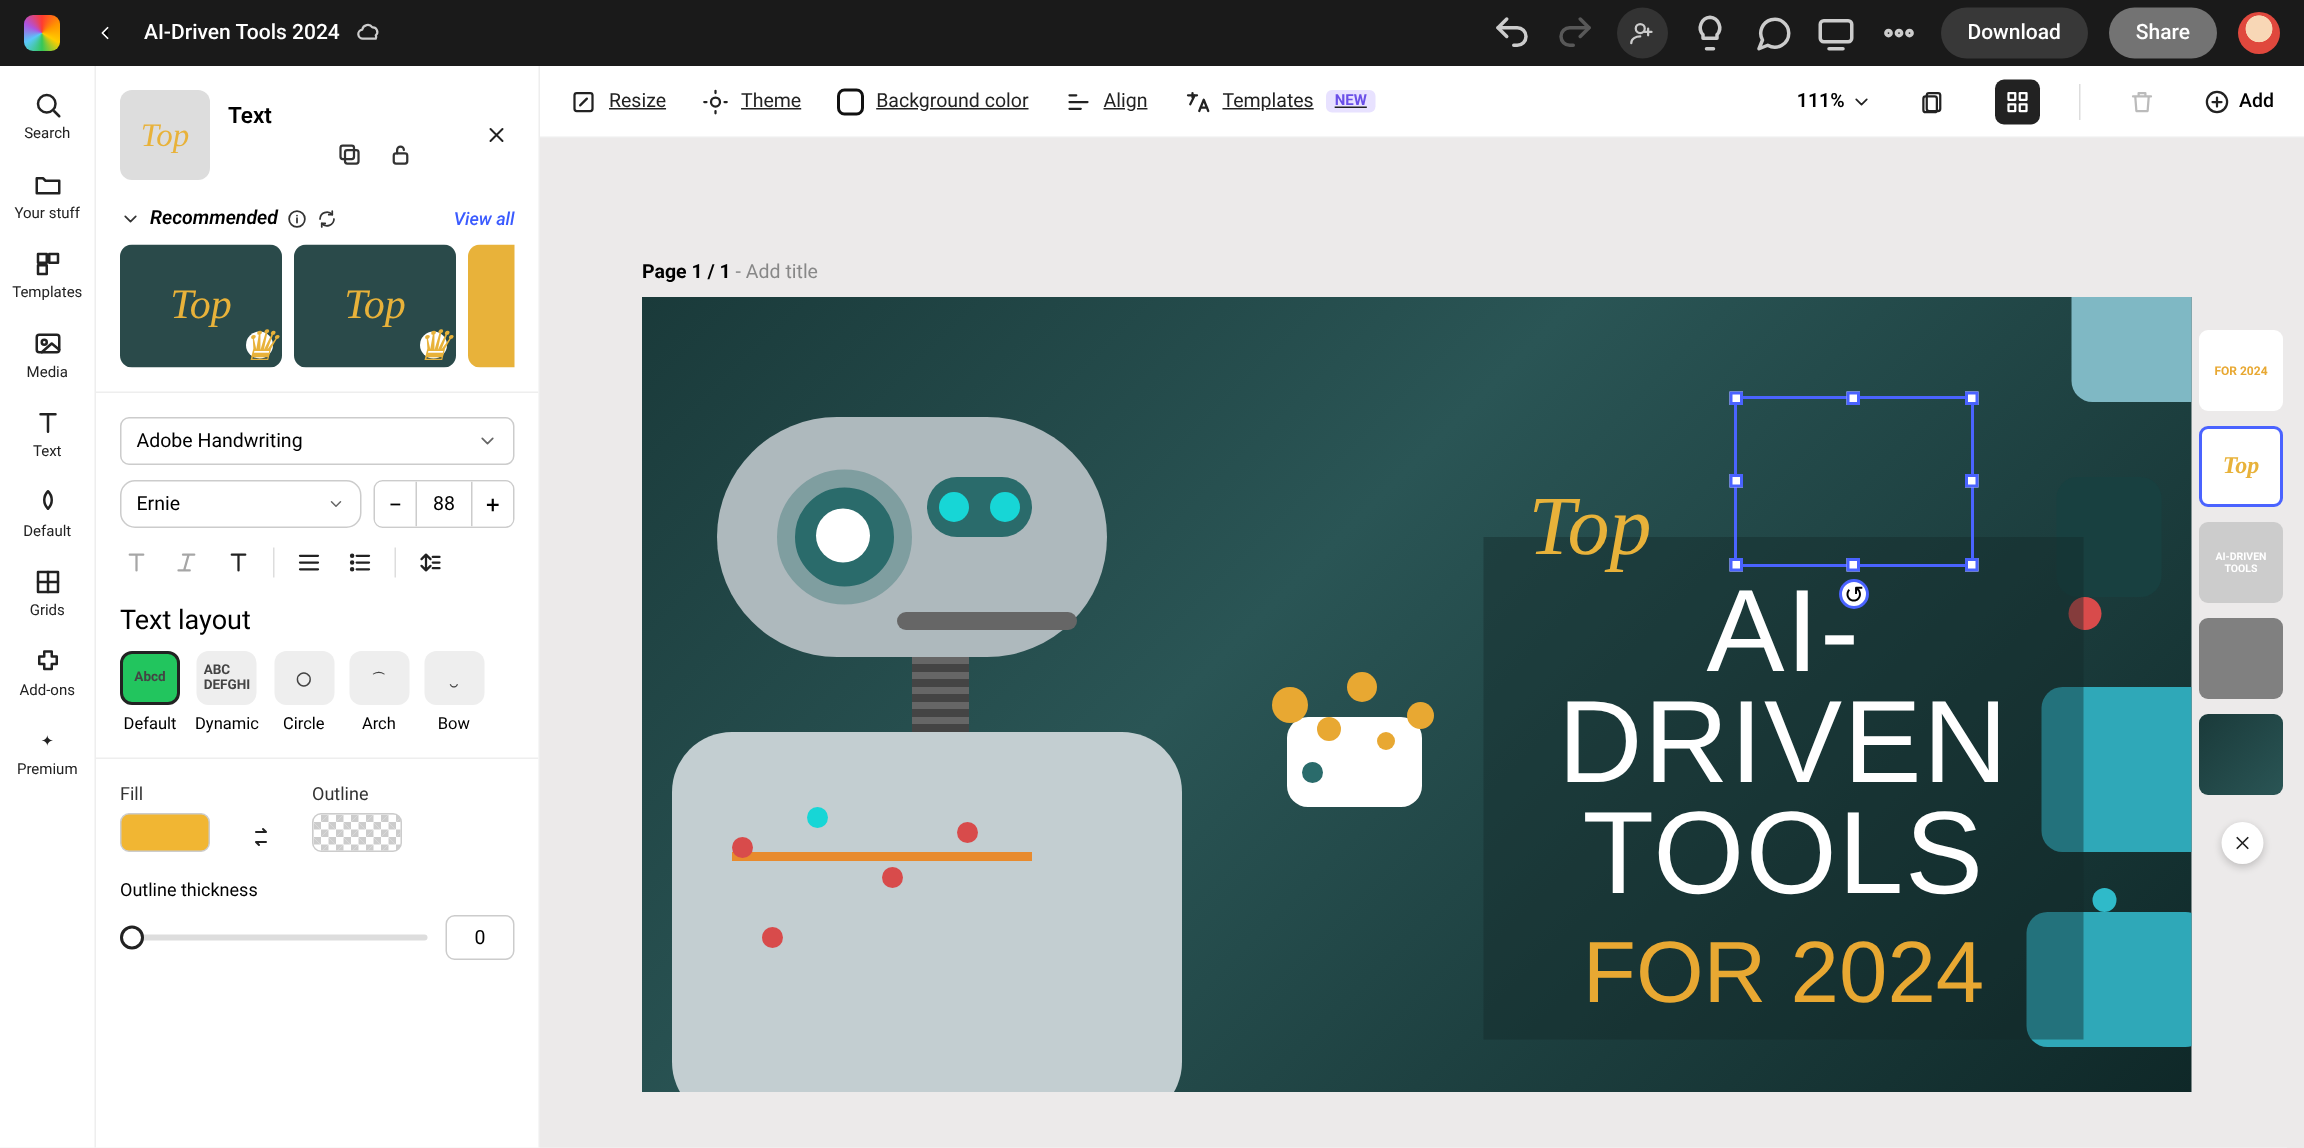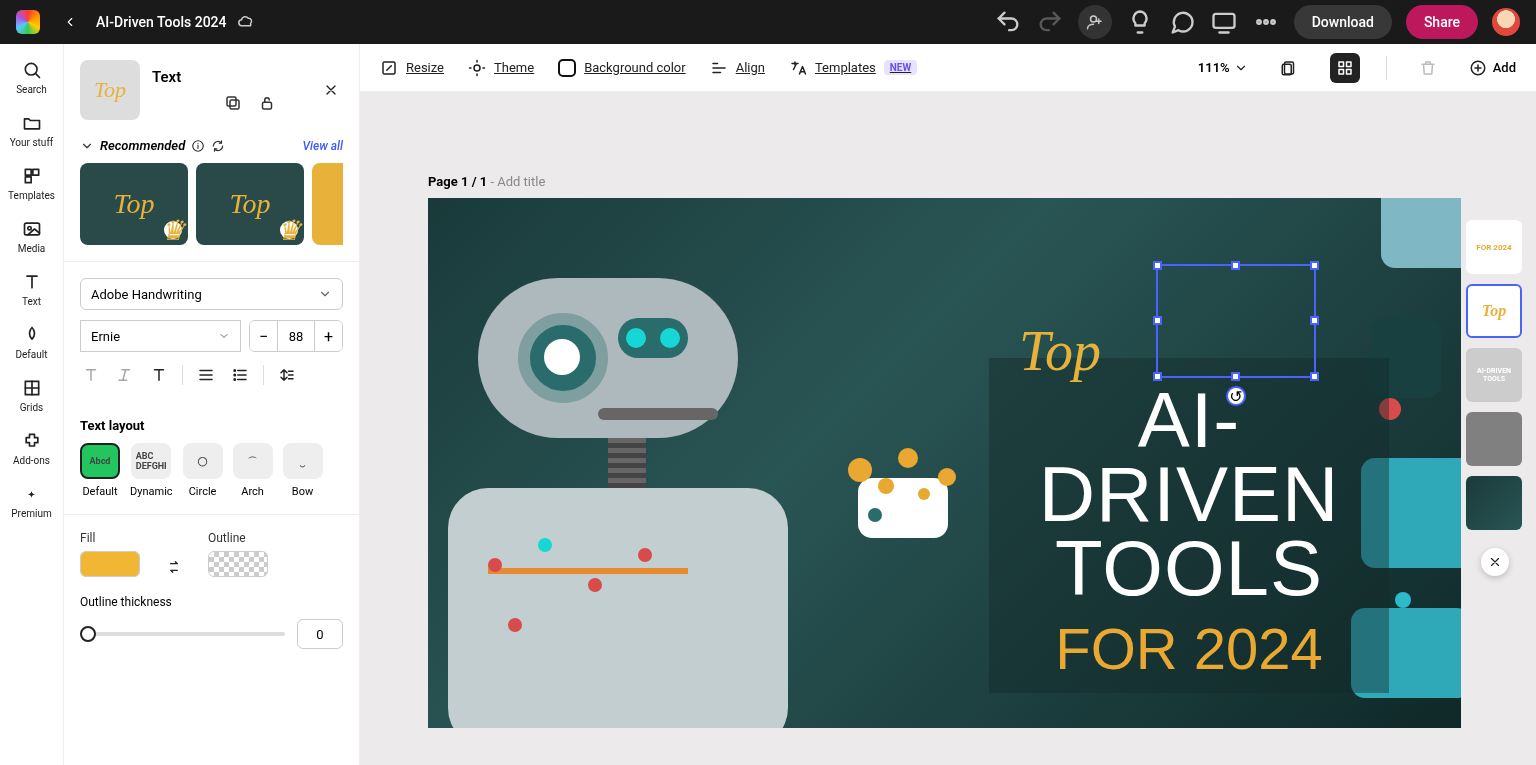--- a/index.html
+++ b/index.html
@@ -10,21 +10,21 @@
 .logo { width:24px; height:24px; margin-left:16px; border-radius:6px; background: conic-gradient(#ff3b30,#ff9500,#ffcc00,#34c759,#5ac8fa,#af52de,#ff3b30); }
 .back-icn { margin-left:16px; width:28px; height:28px; display:flex; align-items:center; justify-content:center; cursor:pointer; }
 .back-icn svg { width:14px; height:14px; stroke:#fff; }
 .doc-title { margin-left:12px; font-size:14px; font-weight:500; }
 .cloud-icn { margin-left:10px; width:18px; height:18px; }
 .top-right { margin-left:auto; display:flex; align-items:center; gap:14px; padding-right:16px; }
 .top-icn { width:28px; height:28px; display:flex; align-items:center; justify-content:center; cursor:pointer; stroke:#ccc; fill:none; }
 .adduser { width:34px; height:34px; border-radius:50%; background:#333; display:flex; align-items:center; justify-content:center; }
 .btn { height:34px; padding:0 18px; border-radius:18px; font-size:14px; font-weight:500; display:flex; align-items:center; cursor:pointer; border:none; }
 .btn-dl { background:#383838; color:#fff; }
-.btn-share { background:#be185d; color:#fff; }
+.btn-share { background:#737373; color:#fff; }
 .avatar { width:28px; height:28px; border-radius:50%; background: radial-gradient(circle at 50% 40%, #f8d7b6 40%, #e0483d 42%); }
 
 
 .rail { position:absolute; left:0; top:44px; width:64px; bottom:0; background:#fff; border-right:1px solid #eee; display:flex; flex-direction:column; align-items:center; padding-top:16px; gap:18px; }
 .rail-item { width:56px; display:flex; flex-direction:column; align-items:center; gap:4px; font-size:10px; color:#222; cursor:pointer; }
 .rail-item svg { width:20px; height:20px; stroke:#222; fill:none; }
 .prem-icn { width:20px;height:20px;display:flex;align-items:center;justify-content:center; }
 
 
 .panel { position:absolute; left:64px; top:44px; width:296px; bottom:0; background:#fff; border-right:1px solid #eee; padding:16px 16px 0 16px; overflow:hidden; }
@@ -40,32 +40,32 @@
 .rec-head svg { width:14px; height:14px; stroke:#333; fill:none; }
 .viewall { margin-left:auto; font-size:12px; color:#3b5bff; font-weight:500; cursor:pointer; }
 .rec-row { display:flex; gap:8px; margin-top:10px; overflow:hidden; }
 .rec-card { width:108px; height:82px; border-radius:8px; background:#2a4a4a; display:flex; align-items:center; justify-content:center; font-family:cursive; font-style:italic; color:#e8b23a; font-size:28px; position:relative; flex:0 0 auto; }
 .rec-card .crown { position:absolute; right:6px; bottom:6px; width:18px; height:18px; border-radius:50%; background:#fff; display:flex; align-items:center; justify-content:center; }
 
 .divider { height:1px; background:#eee; margin:16px -16px; }
 
 .select { width:100%; height:32px; border:1px solid #ccc; border-radius:6px; padding:0 10px; font-size:13px; background:#fff; display:flex; align-items:center; justify-content:space-between; cursor:pointer; }
 .row { display:flex; gap:8px; margin-top:10px; }
-.sel-sm { flex:1; height:32px; border:1px solid #ccc; border-radius:0; padding:0 10px; font-size:13px; background:#fff; display:flex; align-items:center; justify-content:space-between; cursor:pointer; }
+.sel-sm { flex:1; height:32px; border:1px solid #ccc; border-radius:10px; padding:0 10px; font-size:13px; background:#fff; display:flex; align-items:center; justify-content:space-between; cursor:pointer; }
 .spin { display:flex; height:32px; border:1px solid #ccc; border-radius:6px; overflow:hidden; }
 .spin button { width:28px; background:#fff; border:none; border-right:1px solid #ccc; cursor:pointer; font-size:16px; }
 .spin button:last-child { border-right:none; border-left:1px solid #ccc; }
 .spin input { width:36px; border:none; text-align:center; font-size:13px; }
 
 .tb-row { display:flex; align-items:center; gap:12px; margin-top:12px; }
 .tb-btn { width:22px; height:22px; display:flex; align-items:center; justify-content:center; cursor:pointer; }
 .tb-btn.ghost { opacity:.4; }
 .vdiv { width:1px; height:20px; background:#ddd; }
 
-.sect-title { font-size:13px; font-weight:700; margin-top:32px; }
+.sect-title { font-size:18px; font-weight:400; margin-top:17px; }
 .layout-row { display:flex; gap:10px; margin-top:10px; }
 .layout-item { display:flex; flex-direction:column; align-items:center; gap:6px; cursor:pointer; }
 .layout-box { width:40px; height:36px; border-radius:8px; background:#eee; display:flex; align-items:center; justify-content:center; font-size:9px; font-weight:700; color:#444; }
 .layout-item.selected .layout-box { background:#22c55e; border:2px solid #222; }
 .layout-label { font-size:11px; }
 
 .fill-row { display:flex; gap:24px; margin-top:16px; }
 .fill-col { display:flex; flex-direction:column; gap:6px; }
 .fill-label { font-size:12px; color:#333; }
 .swatch { width:60px; height:26px; border-radius:6px; border:1px solid #ccc; cursor:pointer; }

